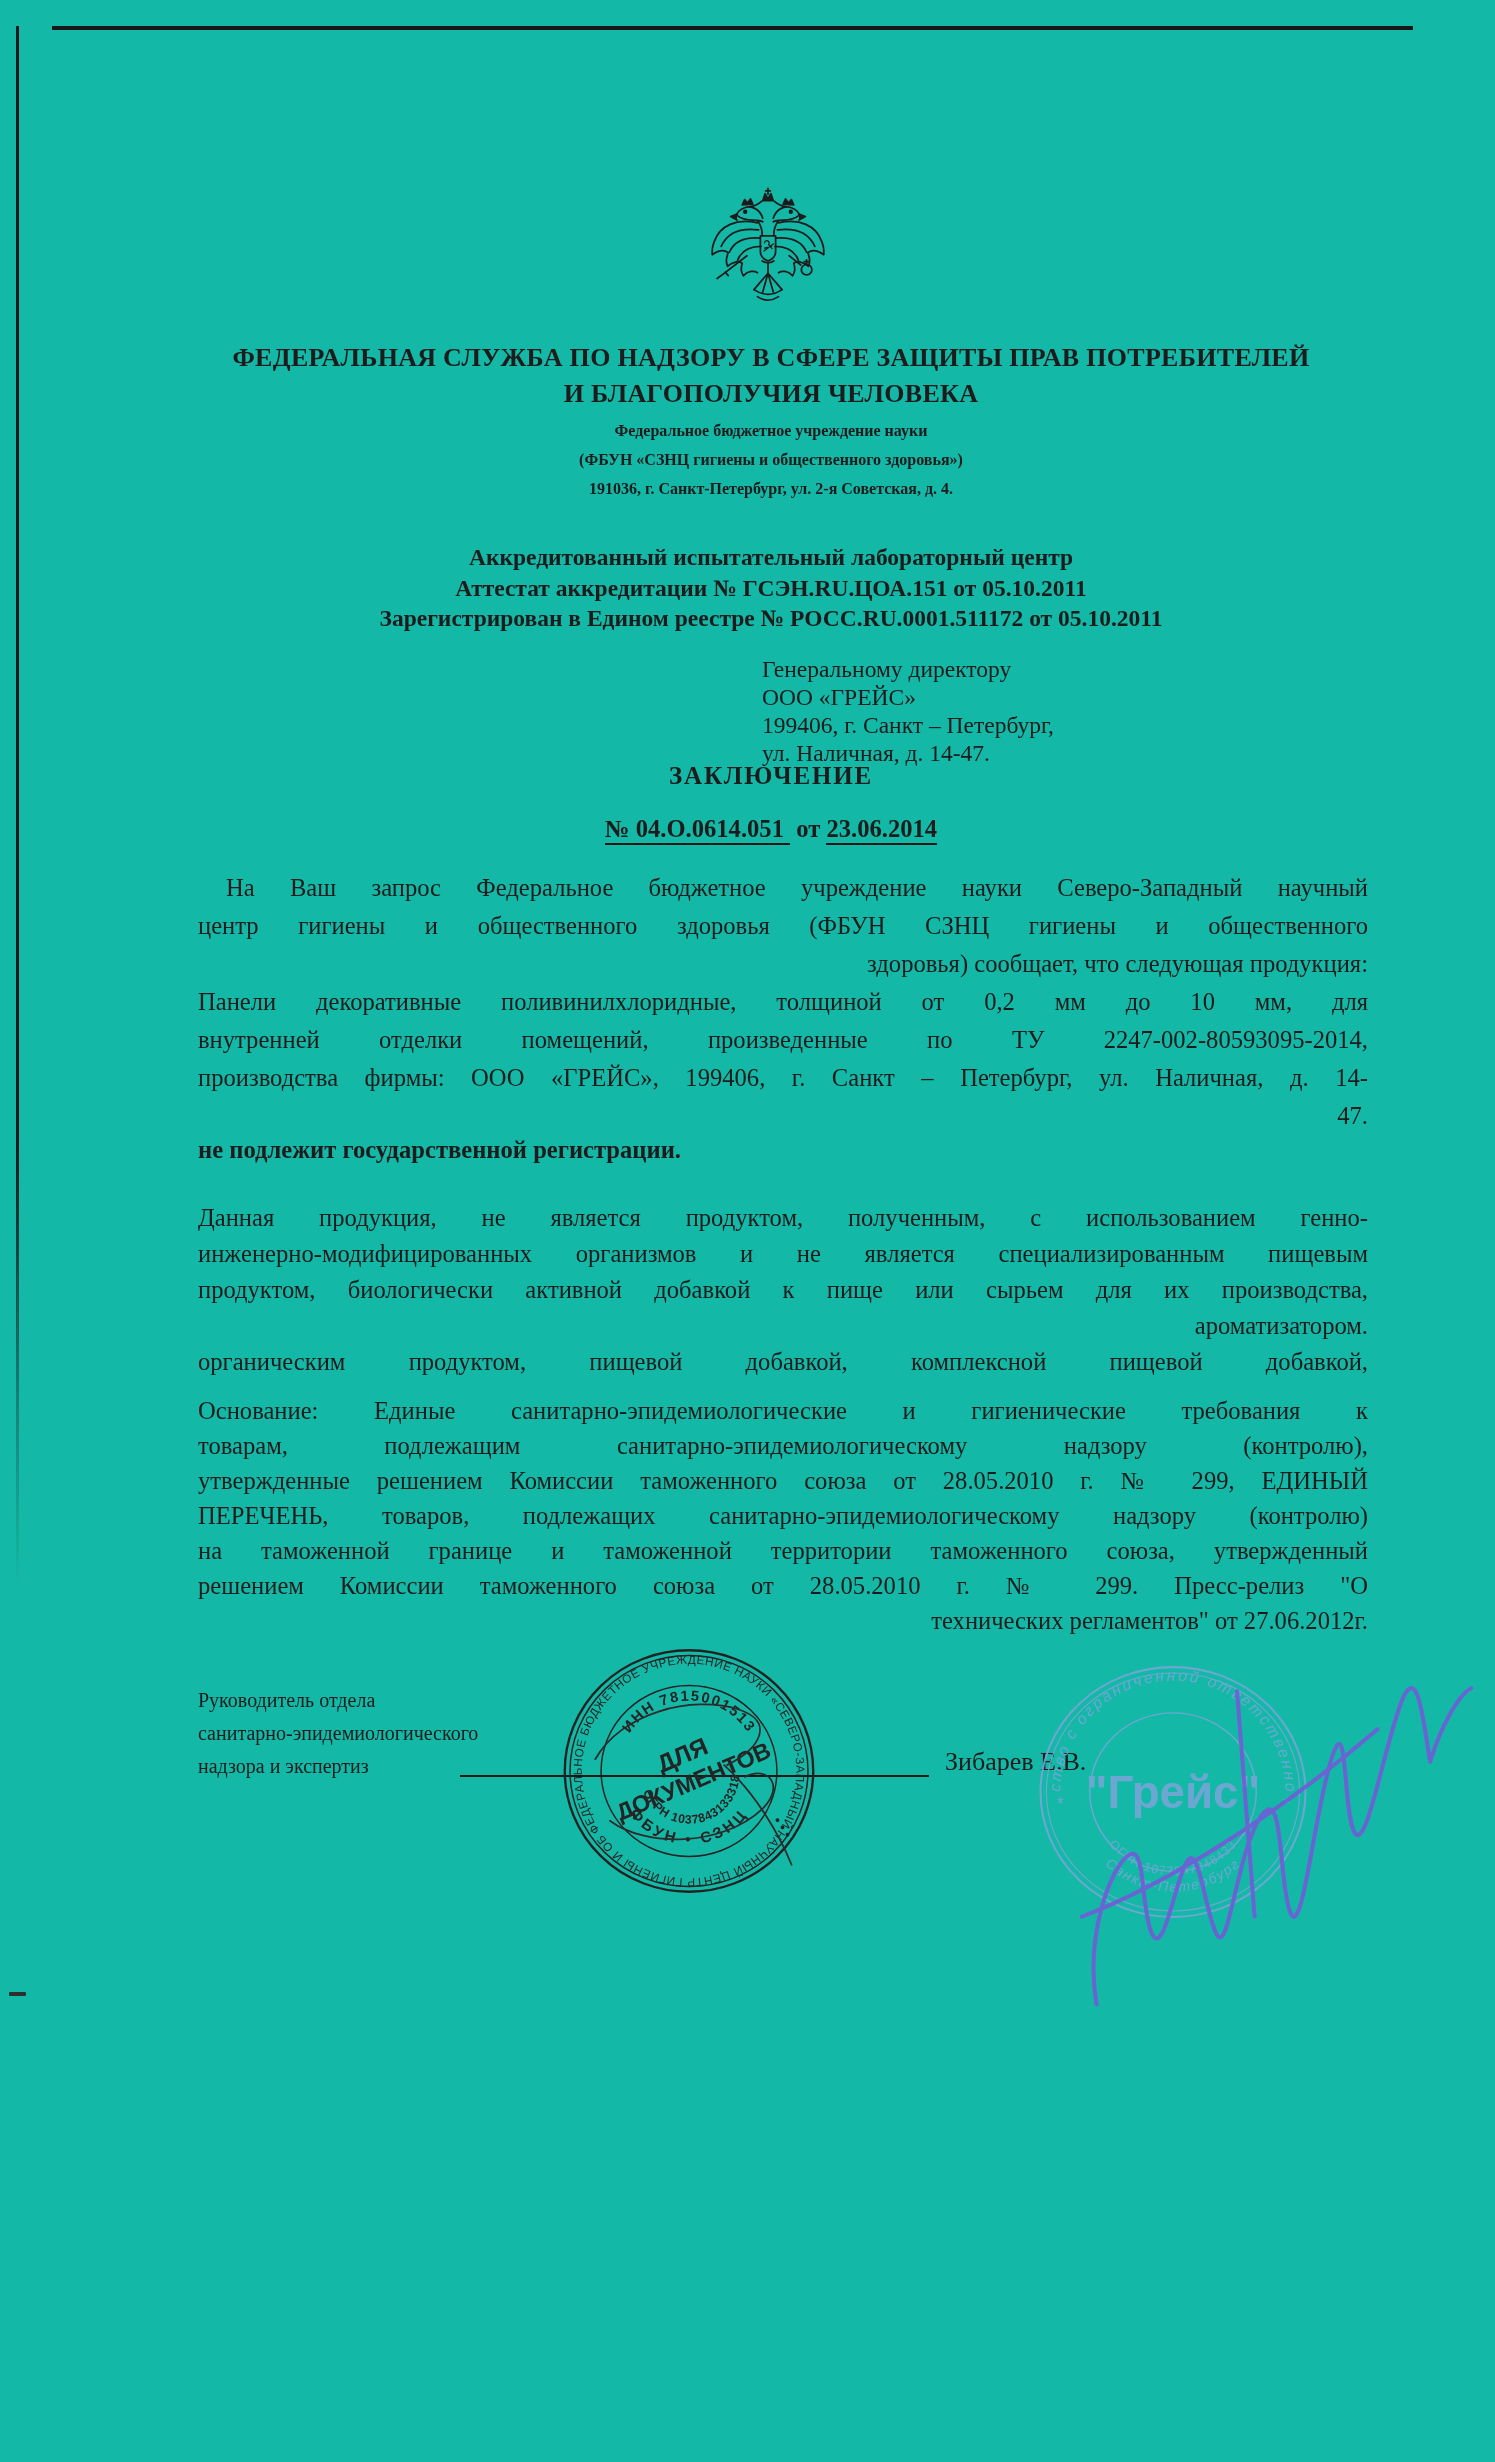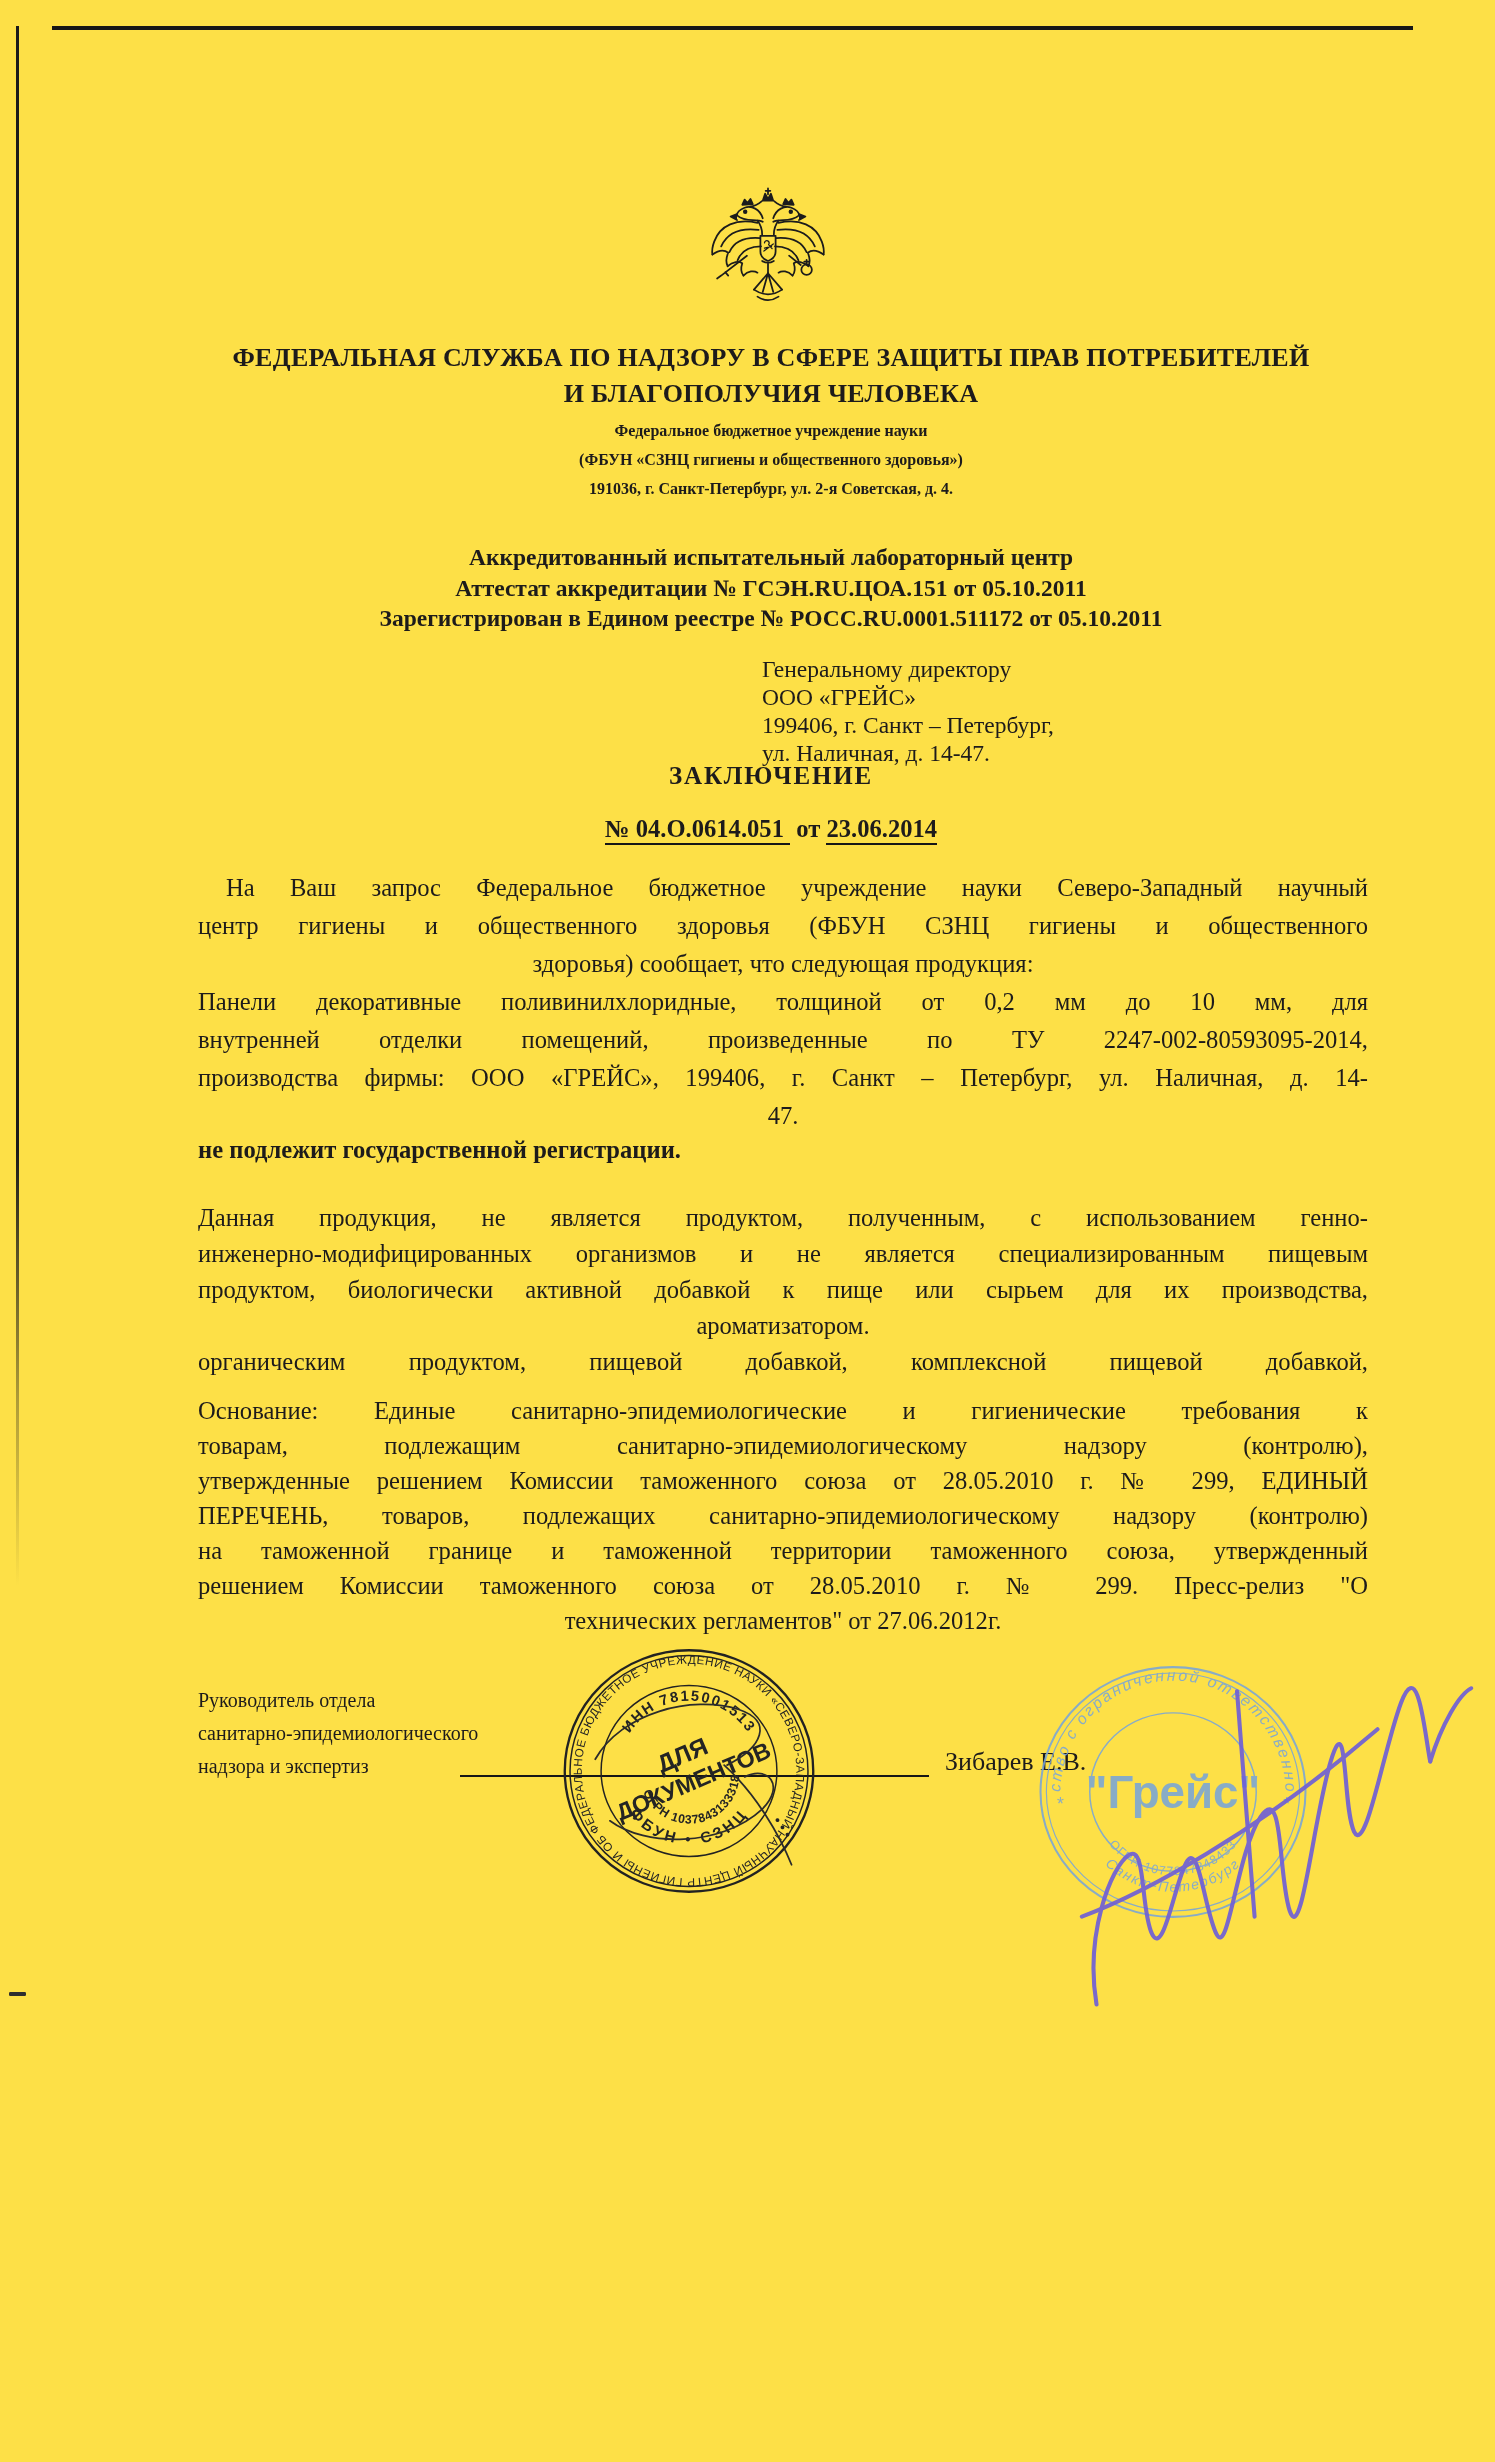--- a/index.html
+++ b/index.html
@@ -1,35 +1,35 @@
 <!DOCTYPE html>
 <html style="font-size:9.4px"><head>
 <meta charset="utf-8">
 <style>
   html,body{margin:0;padding:0;background:#e8e8e8;}
-  .page{position:relative;width:1495px;height:2462px;background:#fde047;overflow:hidden;
+  .page{position:relative;width:1495px;height:2462px;background:#14b8a6;overflow:hidden;
         font-family:"Liberation Serif","DejaVu Serif",serif;color:#1d1b1b;}
   .abs{position:absolute;}
   
   .top-rule{left:52px;top:26px;width:1361px;height:3.5px;background:#161616;}
   .left-rule{left:16.4px;top:26px;width:2.9px;height:1560px;
              background:linear-gradient(#1a1a1a 0%,#1a1a1a 72%,rgba(26,26,26,.35) 88%,rgba(26,26,26,0) 100%);}
   .stray-dash{left:9.4px;top:1992px;width:16.4px;height:4.1px;background:#2e2e2e;border-radius:1.2px;}
 
   .center-col{left:176px;width:1190px;text-align:center;}
   .hdr-title{font-size:26px;font-weight:bold;line-height:36px;letter-spacing:0.3px;}
   .hdr-sub{font-size:16px;font-weight:bold;line-height:29px;}
   .accred{font-size:23.5px;font-weight:bold;line-height:30.5px;}
   .recipient{left:762px;width:557px;text-align:left;font-size:23.5px;line-height:28px;}
   .doc-title{font-size:25px;font-weight:bold;letter-spacing:1.8px;}
   .doc-num{font-size:24.6px;font-weight:bold;}
   .u{border-bottom:2.3px solid #161616;padding-bottom:1.2px;}
 
   .para{left:198px;width:1170px;font-size:24.6px;}
-  .tline{text-align:center;}
+  .tline{text-align:right;}
   .tline.just{text-align:justify;text-align-last:justify;}
   .p1 .tline{line-height:38px;}
   .p2 .tline{line-height:36px;}
   .p3 .tline{line-height:35px;}
   .bold-stmt{left:198px;width:1170px;font-size:24.6px;font-weight:bold;}
 
   .sig-role{left:198px;width:645px;font-size:20px;line-height:33px;}
   .sig-line{left:460px;top:1775px;width:469px;height:2.3px;background:#161616;}
   .signer{left:945px;top:1747px;font-size:26px;}
 

